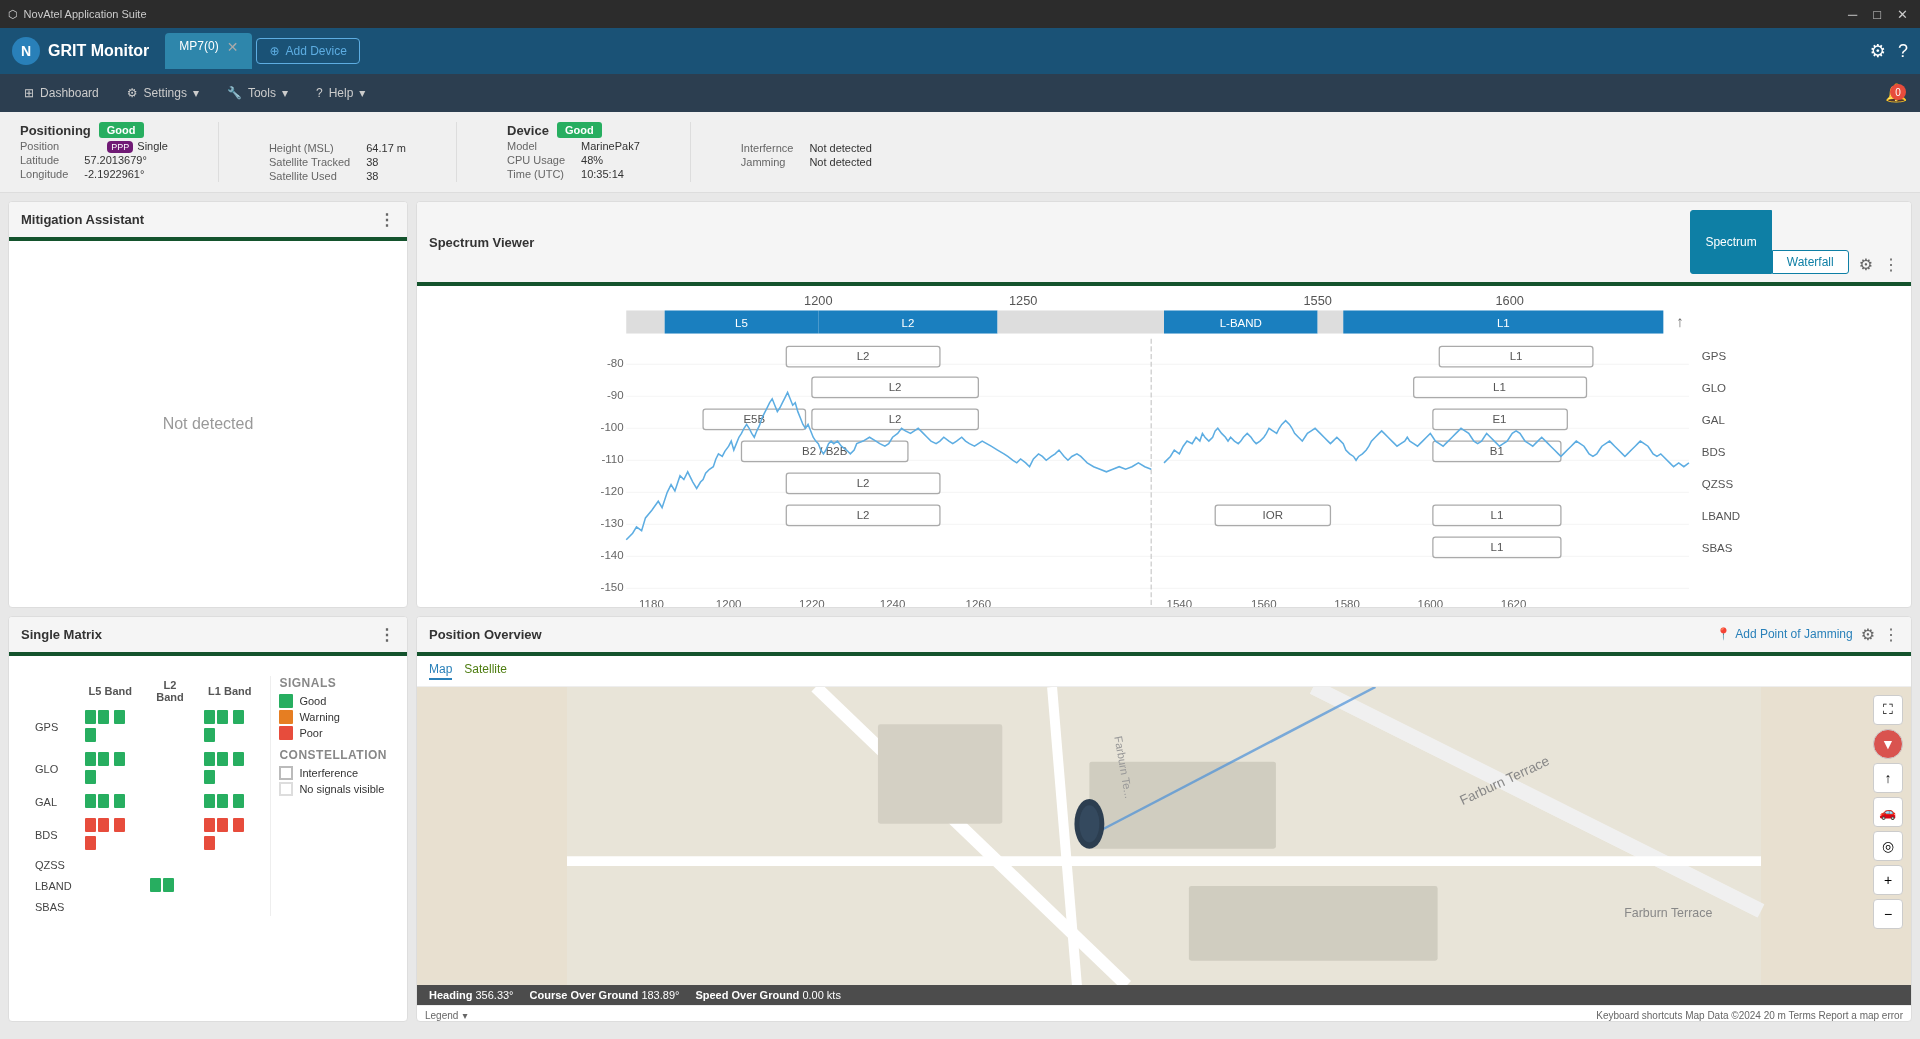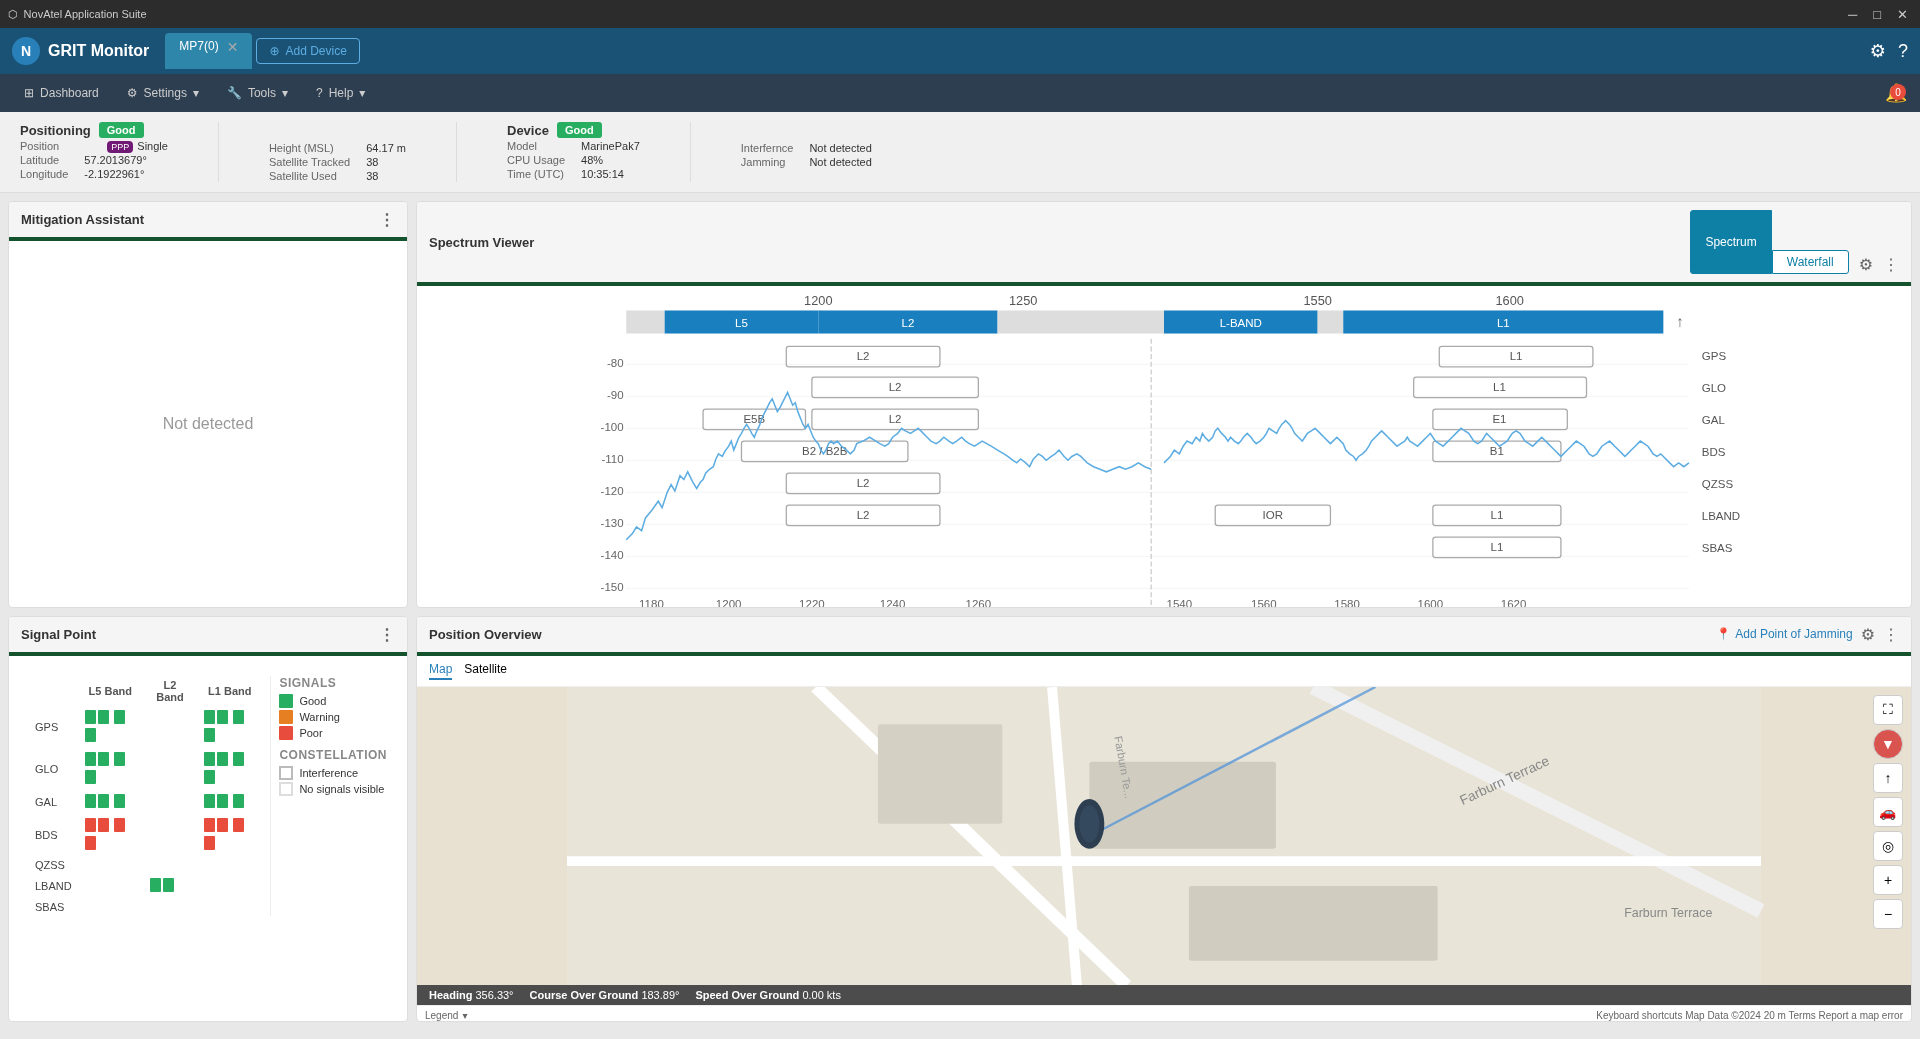--- a/index.html
+++ b/index.html
@@ -128,21 +128,21 @@
     .spec-tab:not(.active) { background: white; color: #0e7fa5; margin-top: 40px; }
     .spec-tab:first-child { border-radius: 3px 0 0 3px; }
     .spec-tab:last-child { border-radius: 0 3px 3px 0; }
     .icon-btn { background: none; border: none; color: #666; cursor: pointer; font-size: 16px; }
 
     
     .position-panel { grid-column: 2; grid-row: 2; }
     .position-header-actions { display: flex; align-items: center; gap: 8px; }
     .add-poi-btn { background: none; border: none; color: #2980b9; cursor: pointer; font-size: 12px; display: flex; align-items: center; gap: 4px; }
     .map-tabs { display: flex; gap: 12px; padding: 6px 12px; border-bottom: 1px solid #eee; font-size: 12px; }
-    .map-tab { cursor: pointer; color: #000000; padding-bottom: 2px; }
+    .map-tab { cursor: pointer; color: #4d7c0f; padding-bottom: 2px; }
     .map-tab.active { color: #2980b9; border-bottom: 2px solid #2980b9; }
     .map-container { background: #e8e0d0; height: calc(100% - 38px - 32px - 36px); position: relative; overflow: hidden; }
     .map-status-bar { background: rgba(0,0,0,0.7); color: white; font-size: 11px; padding: 4px 12px; display: flex; gap: 16px; align-items: center; }
     .map-controls { position: absolute; right: 8px; top: 8px; display: flex; flex-direction: column; gap: 4px; }
     .map-ctrl-btn { background: white; border: 1px solid #ccc; width: 30px; height: 30px; border-radius: 4px; display: flex; align-items: center; justify-content: center; cursor: pointer; font-size: 14px; }
     svg text { font-family: Arial, sans-serif; }
   </style>
 </head>
 <body>
 
@@ -441,21 +441,21 @@
           795,120 798,118 800,120 802,122 805,125 808,128 810,130 812,128 815,125
           818,122 820,120 822,118 825,120 828,122 830,125 832,128 835,130 838,128
           840,130 845,135 848,138 852,135 856,138 860,135
         " fill="none" stroke="#5dade2" stroke-width="1.2"></polyline>
       </svg>
     </div>
   </div>
 
   <div class="panel" style="grid-column:1;grid-row:2;">
     <div class="panel-header">
-      <span>Signal Point</span>
+      <span>Single Matrix</span>
       <span class="panel-menu">⋮</span>
     </div>
     <div class="panel-content" style="padding:20px;">
       <div style="display:flex;gap:8px;">
 
         <div style="flex:1;">
           <table class="signal-table">
             <thead>
               <tr>
                 <th></th>

